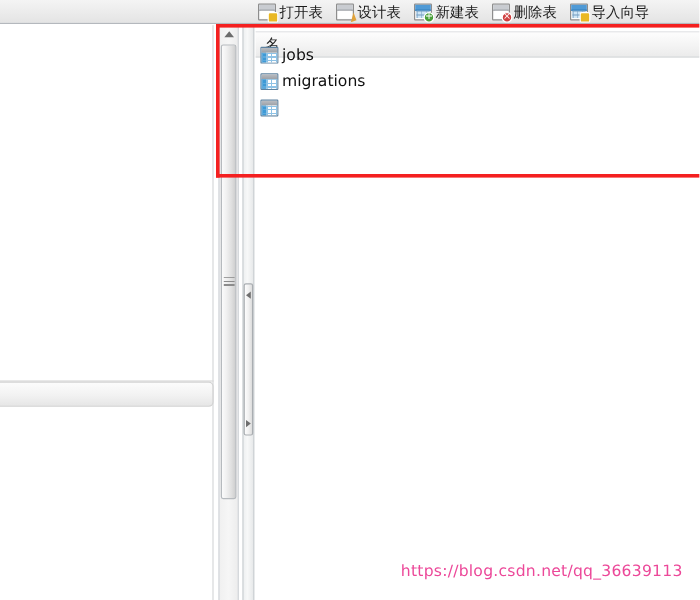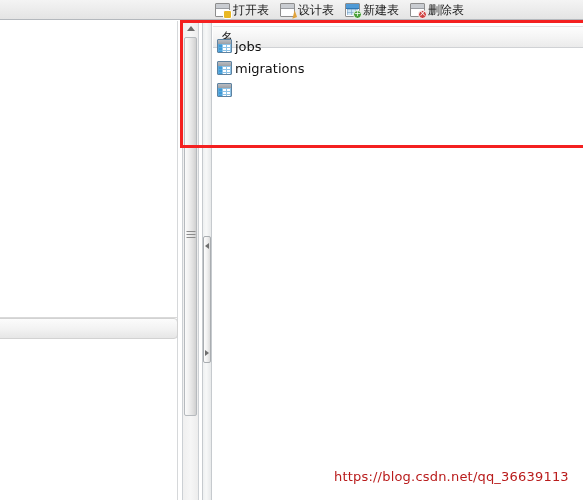--- a/index.html
+++ b/index.html
@@ -282,21 +282,21 @@
     border-right: none;
     box-sizing: border-box;
     pointer-events: none;
   }
 
   
   #watermark {
     position: absolute;
     left: 334px; top: 469px;
     font-size: 13px;
-    color: #b91c1c;
+    color: #ec4899;
     font-family: "DejaVu Sans", "Liberation Sans", sans-serif;
     white-space: nowrap;
     letter-spacing: .2px;
   }
 </style>
 </head>
 <body>
 
 <div id="toolbar">
 
@@ -330,20 +330,29 @@
 
   <div class="tb-btn">
     <span class="tbicon">
       <span class="cap"></span>
         <span class="body"></span>
       <span class="tbbadge red">×</span>
     </span>
     <span class="tb-label">删除表</span>
   </div>
 
+  <div class="tb-btn">
+    <span class="tbicon blue">
+      <span class="cap"></span>
+        <span class="body"></span>
+        <span class="grid"></span>
+      <span class="tbbadge yellow"></span>
+    </span>
+    <span class="tb-label">导入向导</span>
+  </div>
 
 </div>
 
 <div id="left-pane">
   <div id="left-hr"></div>
   <div id="left-rounded-bar"></div>
 </div>
 
 <div id="vscroll">
   <div id="vscroll-up">

